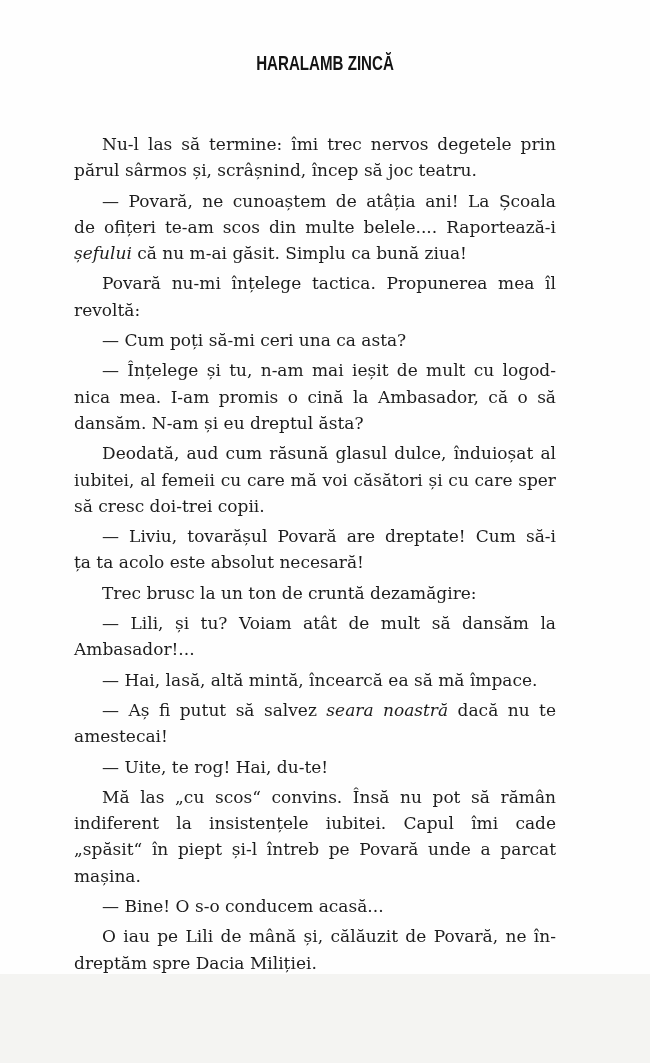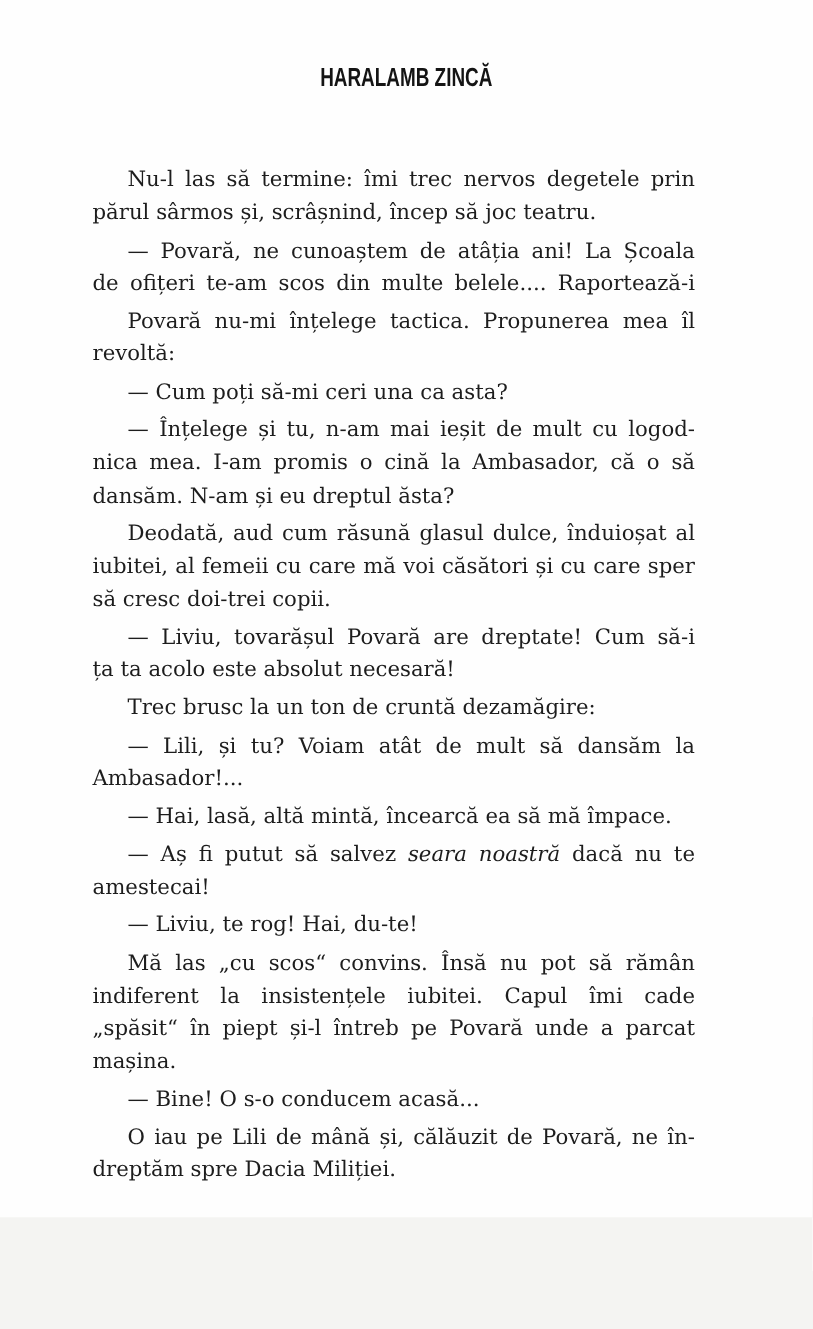--- a/index.html
+++ b/index.html
@@ -73,20 +73,21 @@
   <div class="running-header">HARALAMB ZINCĂ</div>
 
   <div class="body-text">
       <div class="paragraph">
         <div class="line first"><span>Nu-l las să termine: îmi trec nervos degetele prin</span></div>
         <div class="line last"><span>părul sârmos și, scrâșnind, încep să joc teatru.</span></div>
       </div>
       <div class="paragraph">
         <div class="line first"><span>— Povară, ne cunoaștem de atâția ani! La Școala</span></div>
         <div class="line"><span>de ofițeri te-am scos din multe belele.... Raportează-i</span></div>
+        <div class="line last"><em>șefului</em><span> că nu m-ai găsit. Simplu ca bună ziua!</span></div>
       </div>
       <div class="paragraph">
         <div class="line first"><span>Povară nu-mi înțelege tactica. Propunerea mea îl</span></div>
         <div class="line last"><span>revoltă:</span></div>
       </div>
       <div class="paragraph">
         <div class="line first last"><span>— Cum poți să-mi ceri una ca asta?</span></div>
       </div>
       <div class="paragraph">
         <div class="line first"><span>— Înțelege și tu, n-am mai ieșit de mult cu logod-</span></div>
@@ -110,21 +111,21 @@
         <div class="line last"><span>Ambasador!...</span></div>
       </div>
       <div class="paragraph">
         <div class="line first last"><span>— Hai, lasă, altă mintă, încearcă ea să mă împace.</span></div>
       </div>
       <div class="paragraph">
         <div class="line first"><span>— Aș fi putut să salvez </span><em>seara noastră</em><span> dacă nu te</span></div>
         <div class="line last"><span>amestecai!</span></div>
       </div>
       <div class="paragraph">
-        <div class="line first last"><span>— Liviu, te rog! Hai, du-te!</span></div>
+        <div class="line first last"><span>— Uite, te rog! Hai, du-te!</span></div>
       </div>
       <div class="paragraph">
         <div class="line first"><span>Mă las „cu scos“ convins. Însă nu pot să rămân</span></div>
         <div class="line"><span>indiferent la insistențele iubitei. Capul îmi cade</span></div>
         <div class="line"><span>„spăsit“ în piept și-l întreb pe Povară unde a parcat</span></div>
         <div class="line last"><span>mașina.</span></div>
       </div>
       <div class="paragraph">
         <div class="line first last"><span>— Bine! O s-o conducem acasă...</span></div>
       </div>

